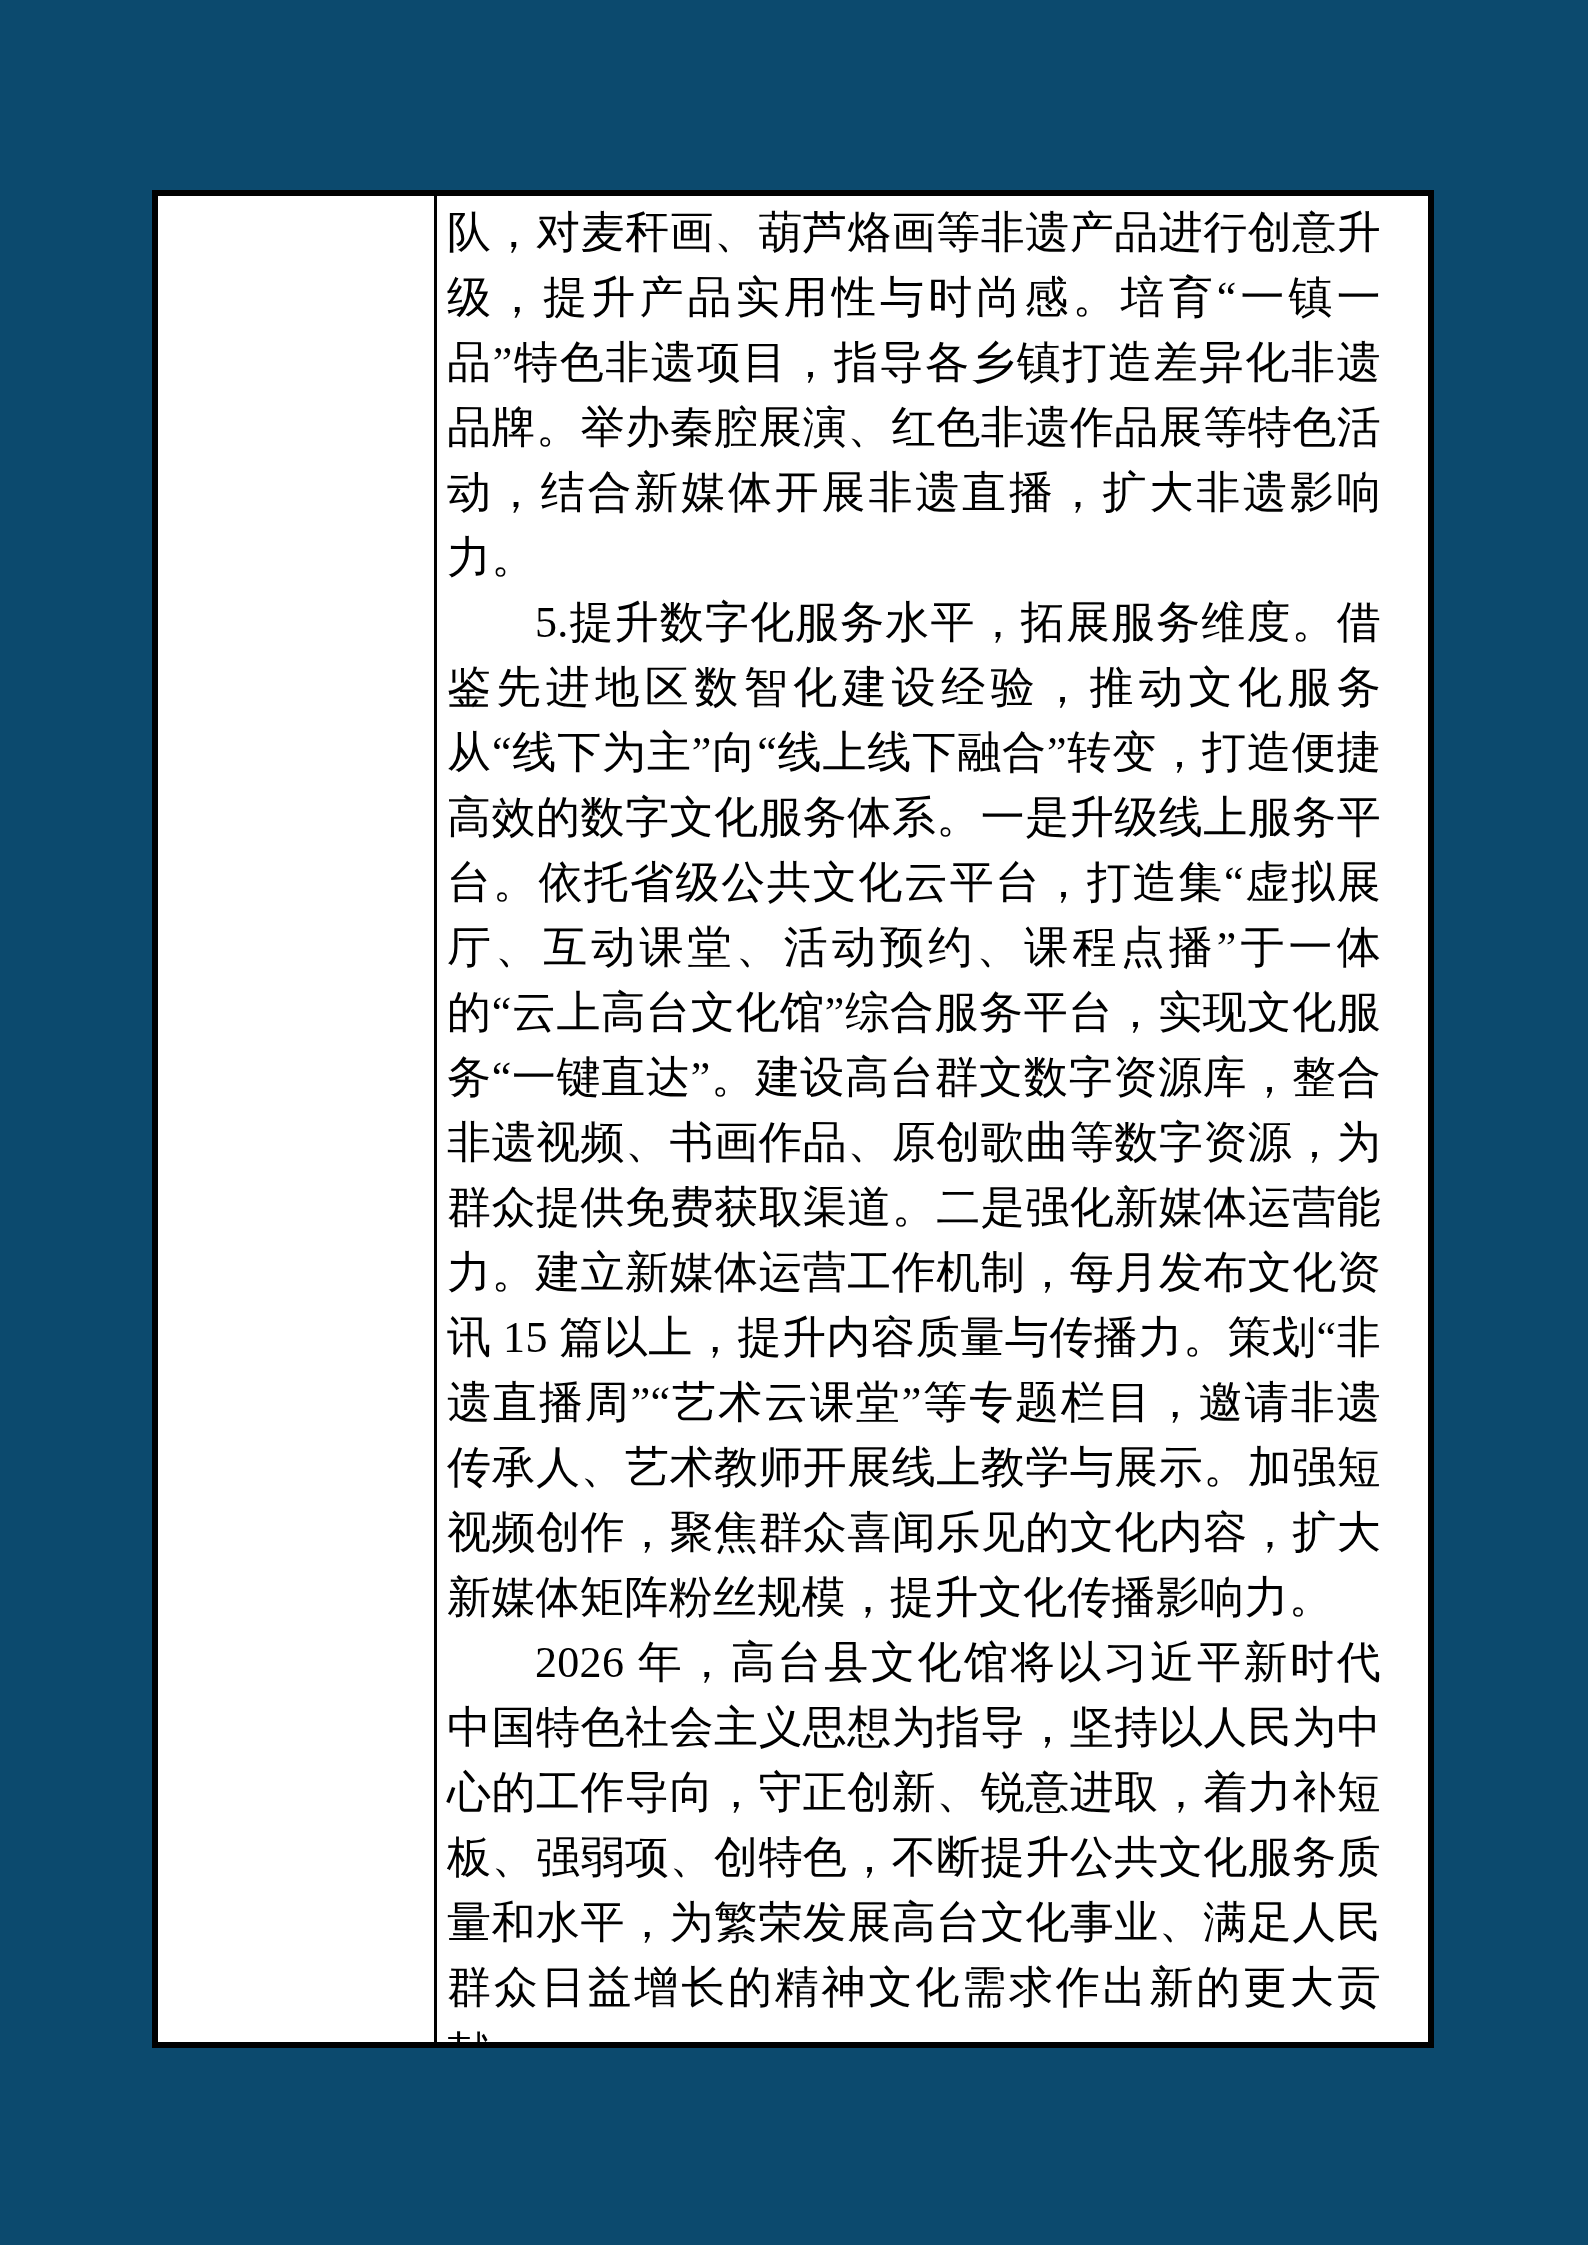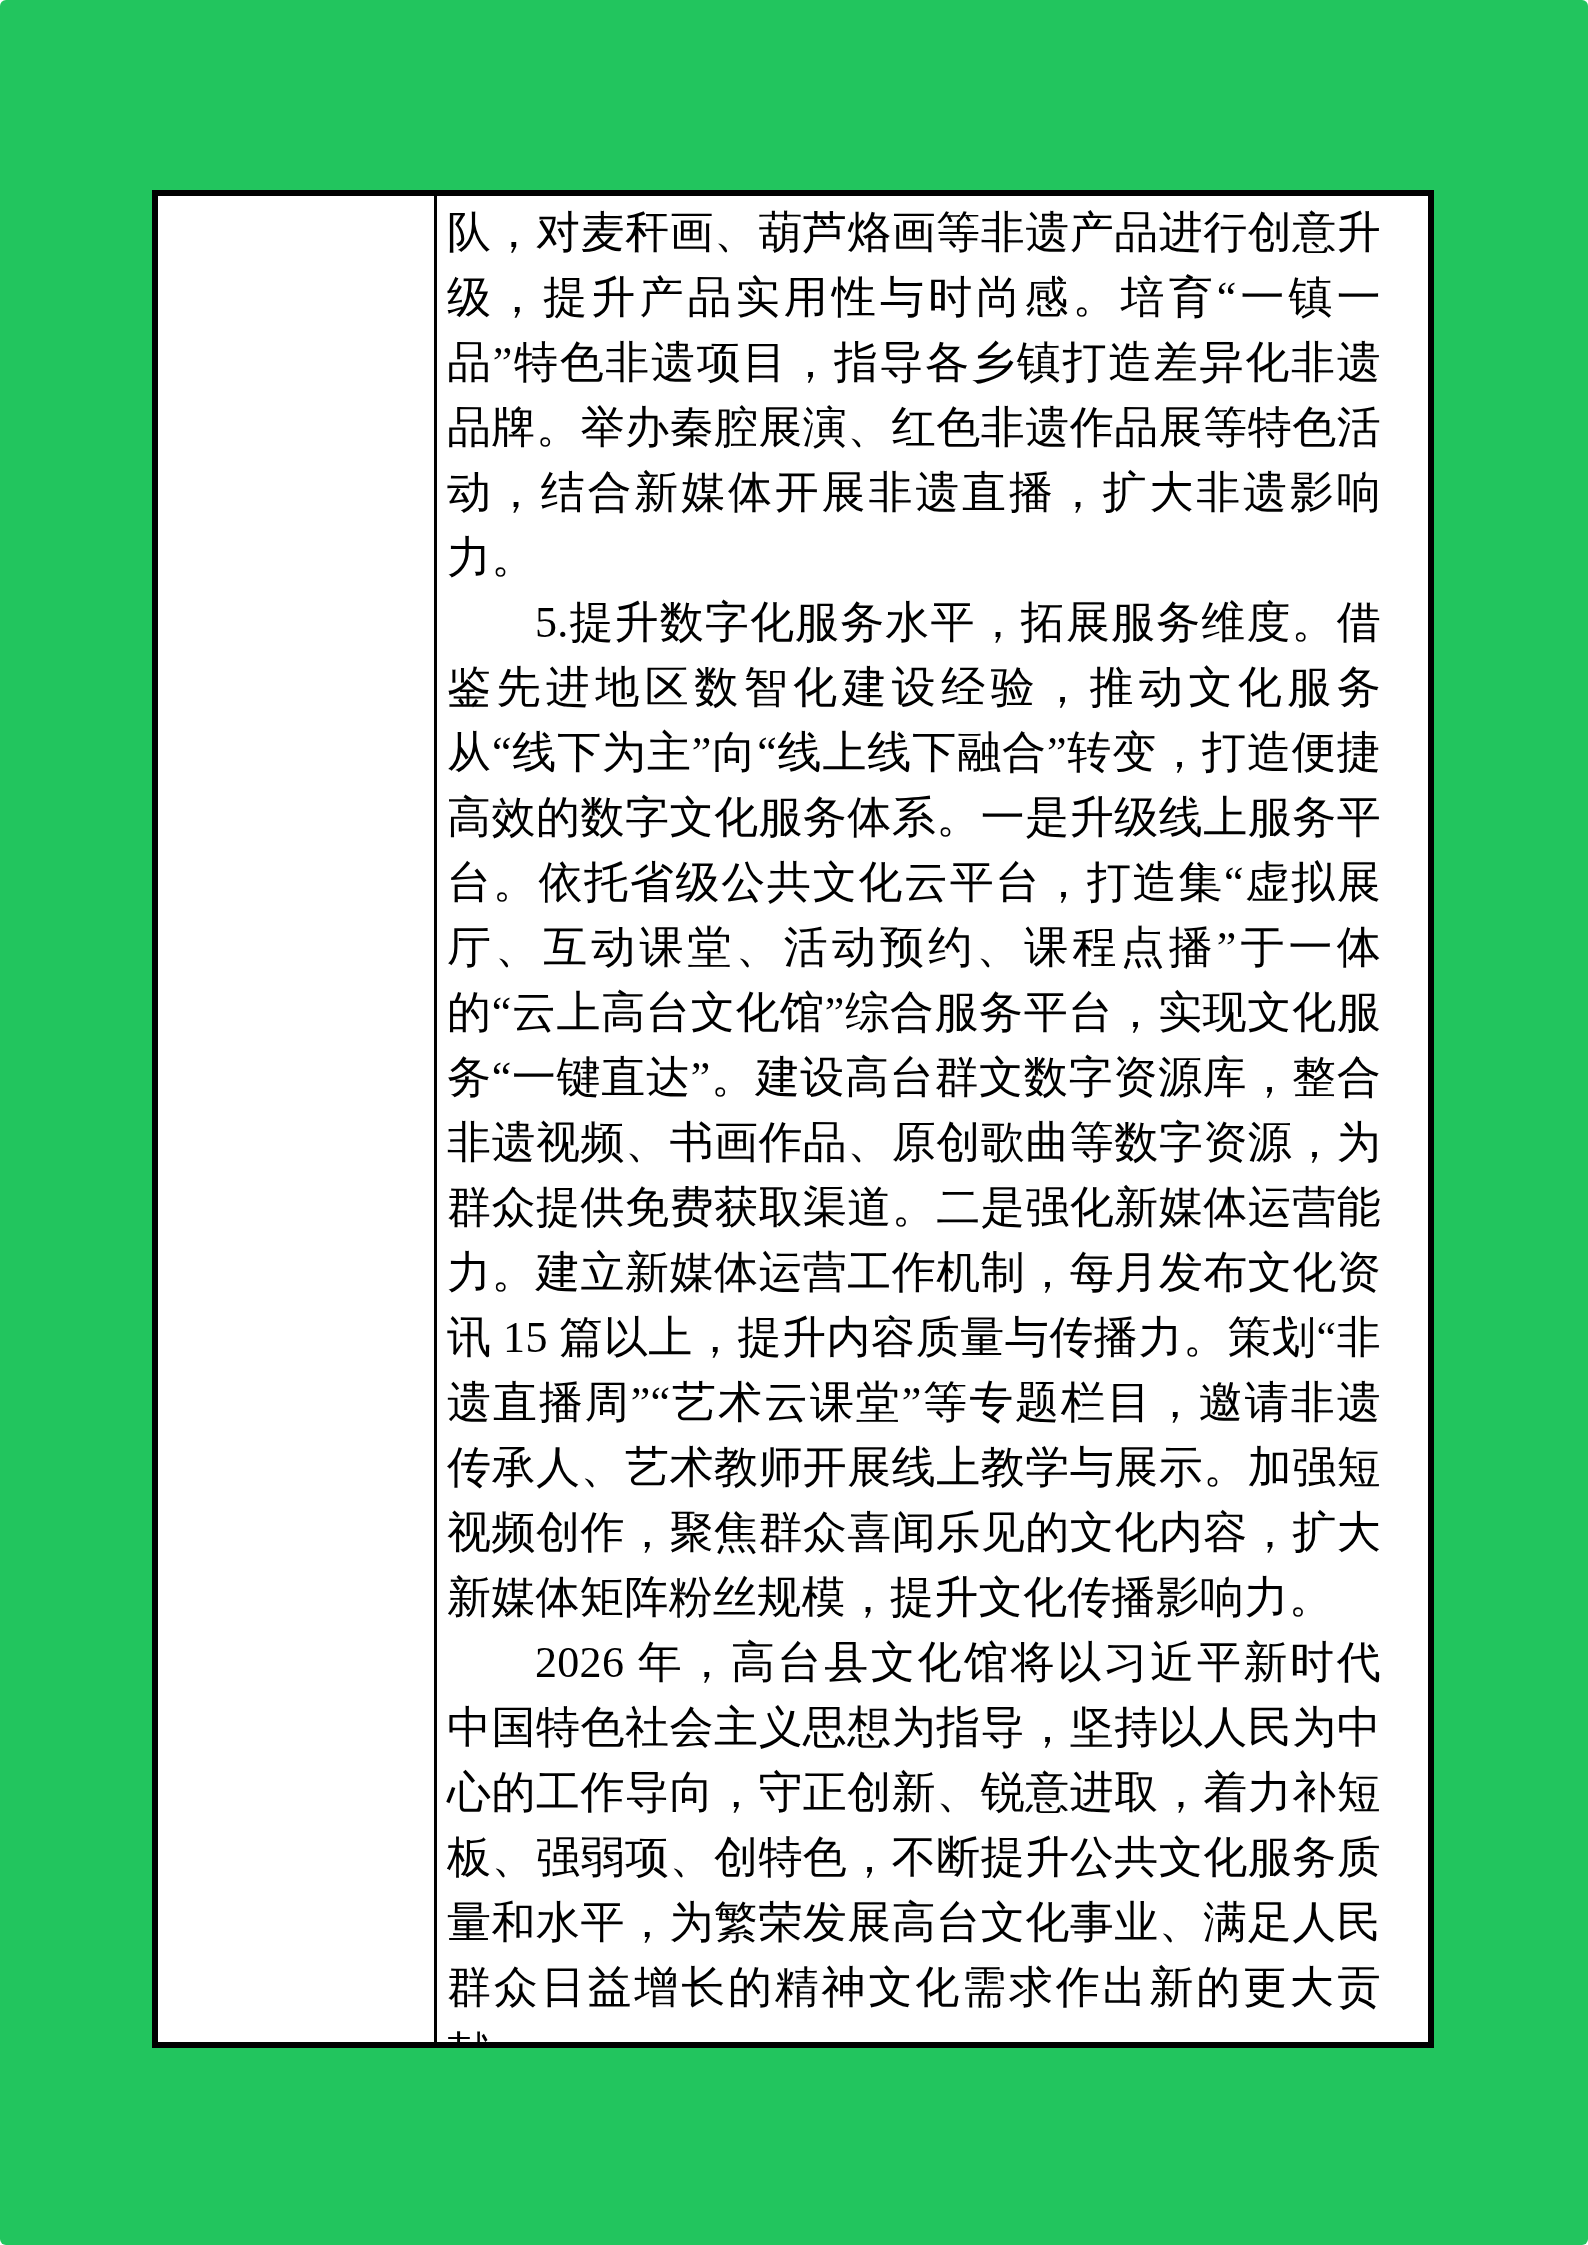--- a/index.html
+++ b/index.html
@@ -4,25 +4,24 @@
 <style>
   html, body {
     margin: 0;
     padding: 0;
     background: #ffffff;
   }
   .page {
     position: relative;
     width: 1588px;
     height: 2245px;
-    background: #22c55e;
+    background: #0c4a6e;
     overflow: hidden;
     font-family: "Liberation Serif", "DejaVu Serif", serif;
     color: #000000;
-    border-radius: 6px;
   }
   .doc-table {
     position: absolute;
     left: 152px;
     top: 190px;
     width: 1282px;
     height: 1858px;
     box-sizing: border-box;
     border: 6px solid #000000;
     display: flex;

